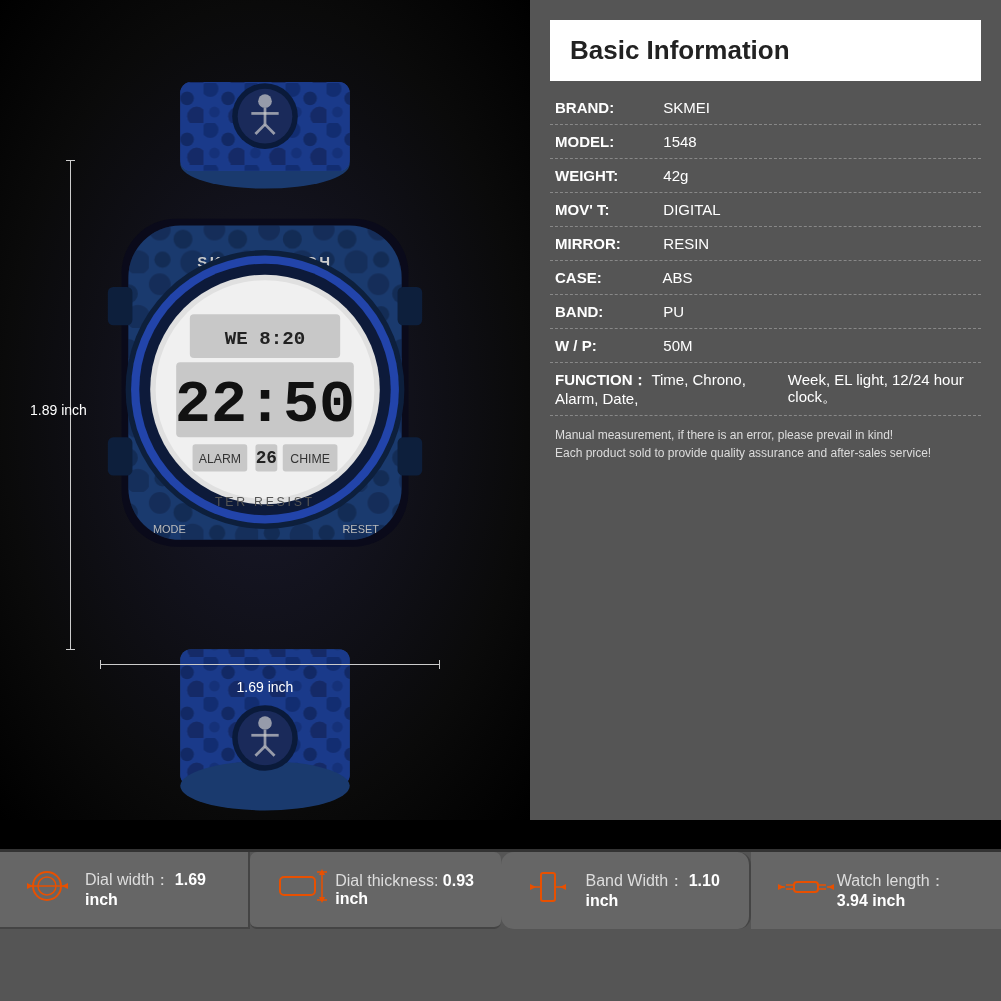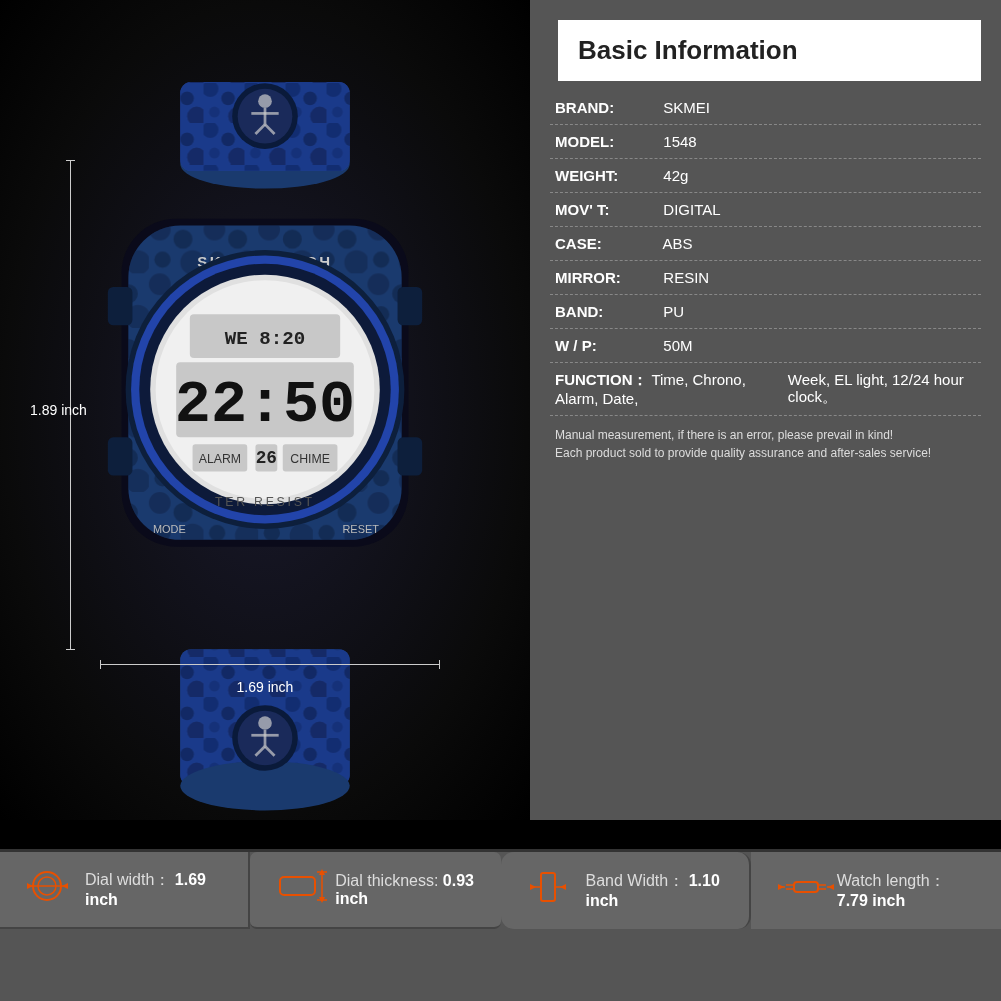--- a/index.html
+++ b/index.html
@@ -117,21 +117,21 @@
       width: 471px;
       height: 820px;
       background: #555;
       padding: 0;
       display: flex;
       flex-direction: column;
     }
 
     .info-header {
       background: #fff;
-      margin: 20px 20px 0 28px;
+      margin: 20px 20px 0 20px;
       padding: 15px 20px;
     }
 
     .info-header h2 {
       font-size: 26px;
       font-weight: bold;
       color: #222;
     }
 
     .info-content {
@@ -363,26 +363,26 @@
         </div>
         <div class="info-row">
           <span class="info-label">WEIGHT:</span>
           <span class="info-value">&nbsp; 42g</span>
         </div>
         <div class="info-row">
           <span class="info-label">MOV' T:</span>
           <span class="info-value">&nbsp; DIGITAL</span>
         </div>
         <div class="info-row">
+          <span class="info-label">MIRROR:</span>
+          <span class="info-value">&nbsp; RESIN</span>
+        </div>
+        <div class="info-row">
           <span class="info-label">CASE:</span>
           <span class="info-value">&nbsp; ABS</span>
-        </div>
-        <div class="info-row">
-          <span class="info-label">MIRROR:</span>
-          <span class="info-value">&nbsp; RESIN</span>
         </div>
         <div class="info-row">
           <span class="info-label">BAND:</span>
           <span class="info-value">&nbsp; PU</span>
         </div>
         <div class="info-row">
           <span class="info-label">W / P:</span>
           <span class="info-value">&nbsp; 50M</span>
         </div>
 
@@ -470,19 +470,19 @@
           <line x1="42" y1="17" x2="50" y2="17" stroke="#e85000" stroke-width="1.5"></line>
           <line x1="42" y1="21" x2="50" y2="21" stroke="#e85000" stroke-width="1.5"></line>
           <line x1="2" y1="19" x2="9" y2="19" stroke="#e85000" stroke-width="1.5"></line>
           <line x1="51" y1="19" x2="58" y2="19" stroke="#e85000" stroke-width="1.5"></line>
           <polygon points="2,16 2,22 8,19" fill="#e85000"></polygon>
           <polygon points="58,16 58,22 52,19" fill="#e85000"></polygon>
         </svg>
       </div>
       <div class="spec-text">
         <span class="spec-label">Watch length：</span>
-        <span class="spec-val">7.79 inch</span>
+        <span class="spec-val">3.94 inch</span>
       </div>
     </div>
 
   </div>
 
 </div>
 
 </body></html>

